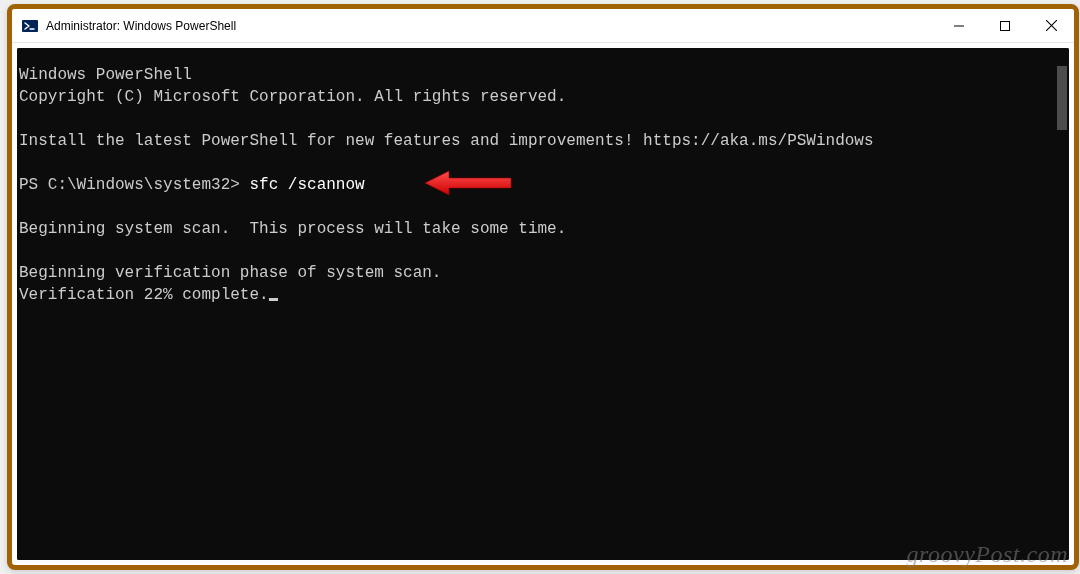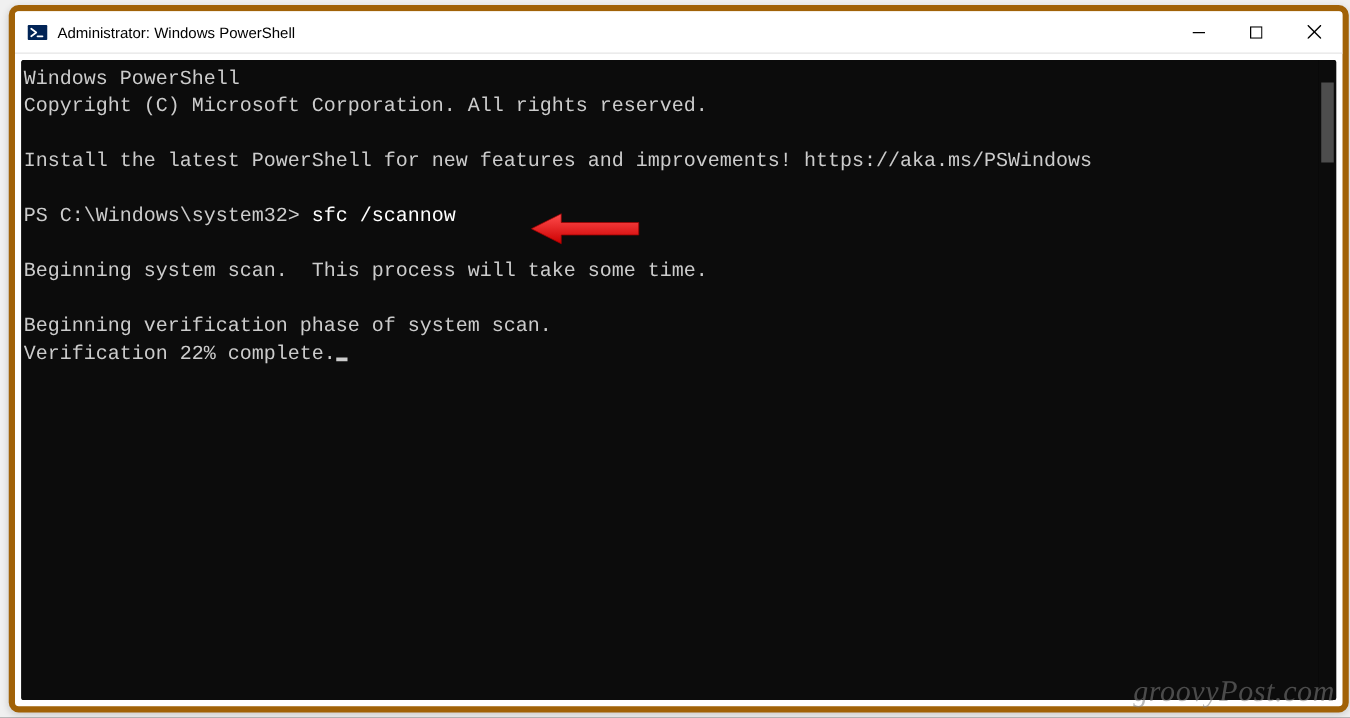--- a/index.html
+++ b/index.html
@@ -25,21 +25,21 @@
     color: #000;
   }
   .titlebar-btn svg { width: 10px; height: 10px; }
   .titlebar-btn.close svg { width: 11px; height: 11px; }
   .terminal-wrap { flex: 1 1 auto; position: relative; background: #000; margin: 5px; border-radius: 2px; overflow: hidden; }
   .terminal {
     position: absolute; left: 0; top: 0; right: 14px; bottom: 0;
     background: #0c0c0c; color: #cccccc;
     font-family: Consolas, "Courier New", monospace;
     font-size: 16px; line-height: 22px; white-space: pre;
-    padding: 4px 0 0 2px;
+    padding: 16px 0 0 2px;
   }
   .prompt-line { display: inline; }
   .cmd { color: #ffffff; }
   .wht { color: #cccccc; }
   .cursor {
     display: inline-block; width: 9px; height: 3px; background: #cccccc;
     vertical-align: -2px; margin-left: 0px;
   }
   .scrollbar-track {
     position: absolute; right: 0; top: 0; width: 14px; height: 100%;

